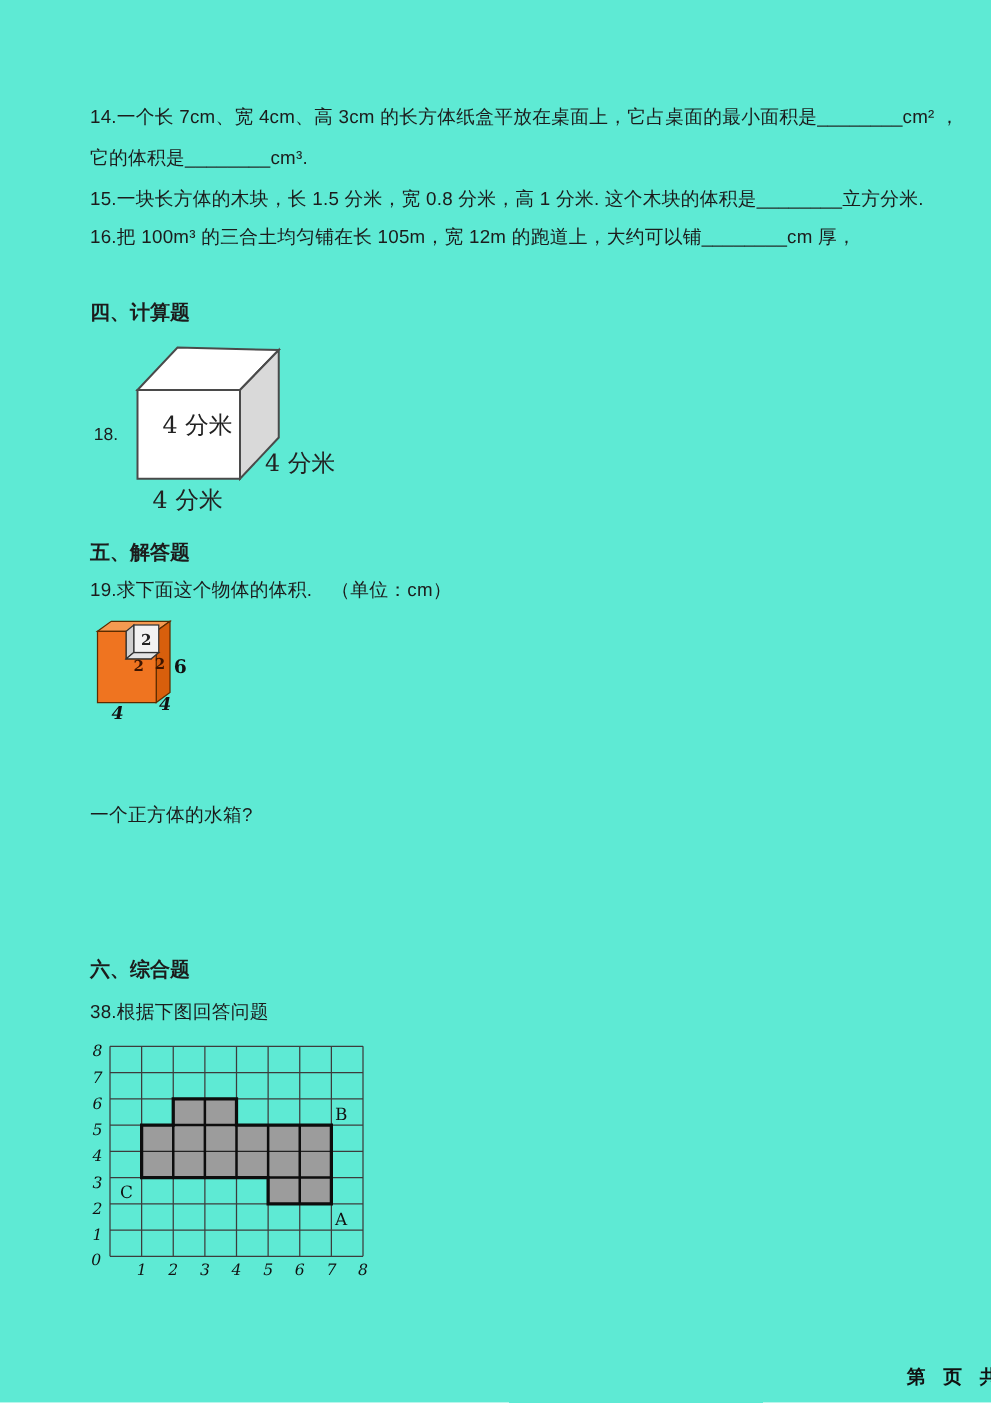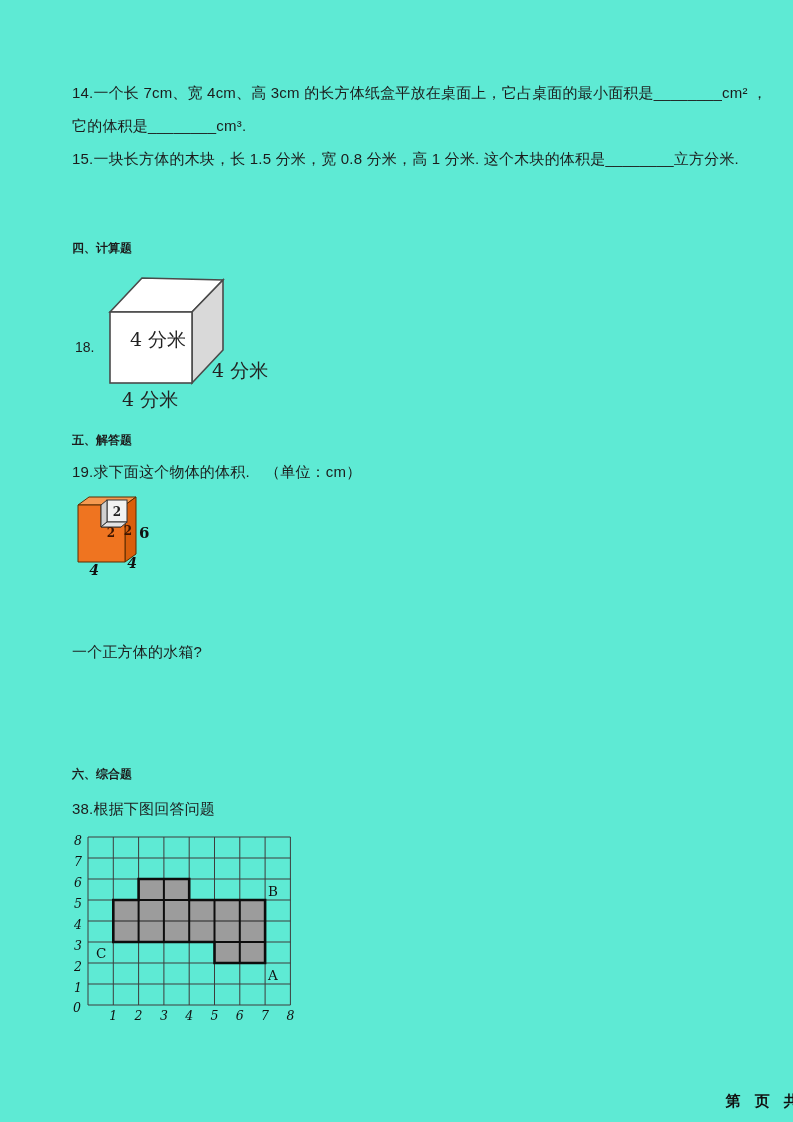--- a/index.html
+++ b/index.html
@@ -1,36 +1,37 @@
 <!DOCTYPE html>
 <html><head>
 <meta charset="utf-8">
 <style>
   html,body{margin:0;padding:0;background:#ffffff;}
   .page{position:relative;width:793px;height:1122px;background:#5eead4;overflow:hidden;
         font-family:"Liberation Sans","DejaVu Sans",sans-serif;color:#1c1c1c;padding-left:40px;}
   .line{position:absolute;left:72px;font-size:15px;white-space:nowrap;letter-spacing:0.2px;}
-  .sec{position:absolute;left:72px;font-size:12px;font-weight:bold;white-space:nowrap;}
+  .sec{position:absolute;left:72px;font-size:16px;font-weight:bold;white-space:nowrap;}
   .footer{position:absolute;left:0;top:1092px;width:100%;text-align:right;
           font-size:15px;letter-spacing:5px;color:#111;font-weight:bold;}
   svg{position:absolute;}
   .fig-label{font-family:"Liberation Sans",sans-serif;font-size:14px;fill:#1c1c1c;}
   .cjk-serif{font-family:"DejaVu Serif","Liberation Serif",serif;font-size:19px;fill:#222;}
   .gridnum{font-family:"DejaVu Serif","Liberation Serif",serif;font-style:italic;font-size:12.5px;fill:#111;}
   .ptlabel{font-family:"DejaVu Serif","Liberation Serif",serif;font-size:13.5px;fill:#111;}
   .n-bold{font-family:"DejaVu Serif","Liberation Serif",serif;font-weight:bold;}
 </style>
 </head>
 <body>
 
 <div class="page">
 
   <div class="line" style="top:84px">14.一个长 7cm、宽 4cm、高 3cm 的长方体纸盒平放在桌面上，它占桌面的最小面积是________cm²  ，</div>
   <div class="line" style="top:117px">它的体积是________cm³.</div>
   <div class="line" style="top:150px">15.一块长方体的木块，长 1.5 分米，宽 0.8 分米，高 1 分米. 这个木块的体积是________立方分米.</div>
+  <div class="line" style="top:180px">16.把 100m³ 的三合土均匀铺在长 105m，宽 12m 的跑道上，大约可以铺________cm 厚，</div>
 
   <div class="sec" style="top:240px">四、计算题</div>
 
   <svg style="left:68px;top:272px" width="230" height="148" viewBox="0 0 230 148">
     <polygon points="42,40 74,6 155,8 124,40" fill="#ffffff" stroke="#4a4a4a" stroke-width="1.6"></polygon>
     <polygon points="124,40 155,8 155,78 124,111" fill="#d9d9d9" stroke="#4a4a4a" stroke-width="1.6"></polygon>
     <rect x="42" y="40" width="82" height="71" fill="#ffffff" stroke="#4a4a4a" stroke-width="1.6"></rect>
     <text x="7" y="80" class="fig-label">18.</text>
     <text x="90" y="74" class="cjk-serif" text-anchor="middle">4 分米</text>
     <text x="144" y="105" class="cjk-serif">4 分米</text>

